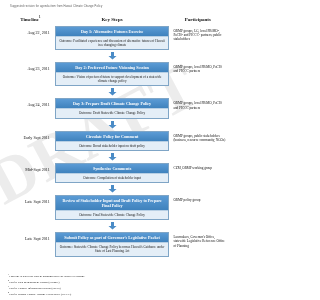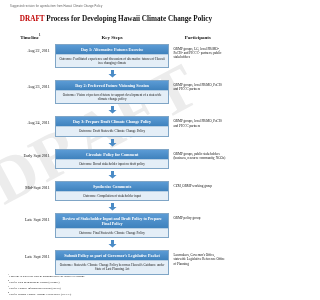--- a/index.html
+++ b/index.html
@@ -81,23 +81,20 @@
 <body>
 
 <div class="page">
 
   <div class="watermark">
     <span>DRAFT</span>
   </div>
 
   <div class="topnote">Suggested revision for agenda item from Hawaii Climate Change Policy</div>
 
-  <div class="title">
-    <span class="draft">DRAFT</span><span> Process for Developing Hawaii Climate Change Policy</span>
-  </div>
 
   <div class="colheads">
     <div class="ch-time"><span>Timeline</span><span class="sup">1</span></div>
     <div class="ch-steps">Key Steps</div>
     <div class="ch-part">Participants</div>
   </div>
 
   <div class="rows">
 
     <div class="row">

